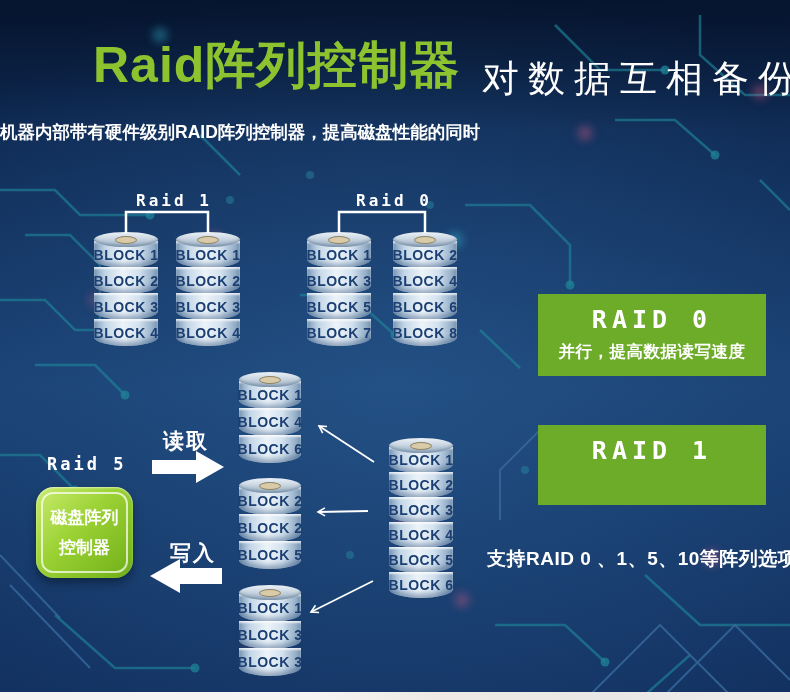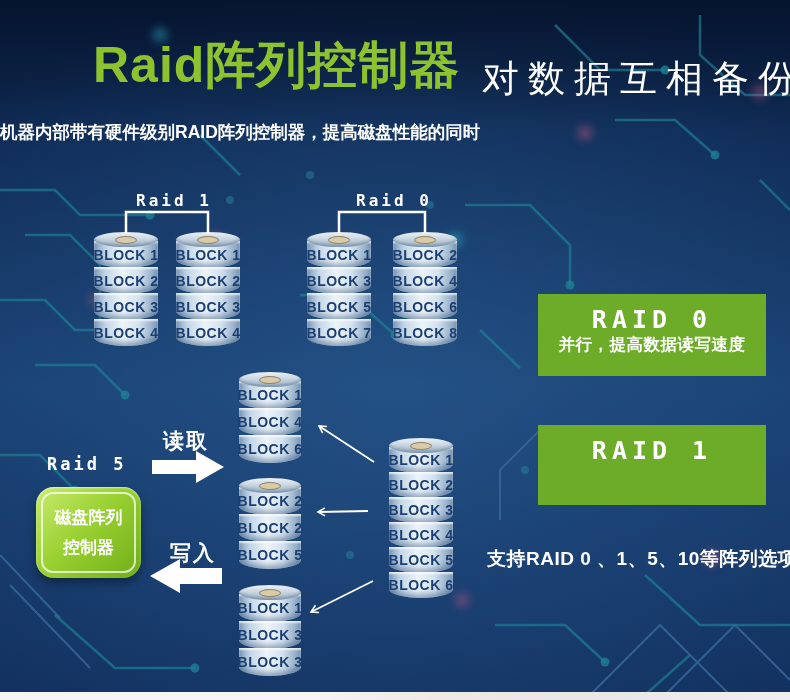--- a/index.html
+++ b/index.html
@@ -54,30 +54,30 @@
 
   
   .card{
     position:absolute;left:538px;width:228px;z-index:2;background:#6cac29;
     color:#fff;text-align:center;
   }
   .card .card-title{
     margin-top:11px;font-family:"DejaVu Sans Mono",monospace;
     font-size:25px;font-weight:bold;letter-spacing:5px;
   }
-  .card .card-desc{font-size:16.5px;font-weight:700;letter-spacing:.5px;}
+  .card .card-desc{margin-top:7px;font-size:16.5px;font-weight:700;letter-spacing:.5px;}
 
   .footer-note{
     position:absolute;left:487px;top:546px;z-index:2;color:#fff;
     font-size:19px;font-weight:700;white-space:nowrap;letter-spacing:.5px;
   }
 
   
   .controller-box{
-    position:absolute;left:36px;top:487px;width:105px;height:91px;z-index:2;
+    position:absolute;left:36px;top:487px;width:97px;height:91px;z-index:2;
     border-radius:18px;box-sizing:border-box;
     background:linear-gradient(135deg,#c9ec6d 0%,#9ad133 45%,#6fae17 100%);
     box-shadow:0 5px 9px rgba(0,0,0,.35), inset 0 1px 2px rgba(255,255,255,.6);
     display:flex;flex-direction:column;align-items:center;justify-content:center;
     color:#fff;font-size:17px;font-weight:800;line-height:1.75;
   }
   .controller-box::before{
     content:"";position:absolute;left:5px;top:5px;right:5px;bottom:5px;
     border:2px solid rgba(255,255,255,.7);border-radius:12px;pointer-events:none;
   }

